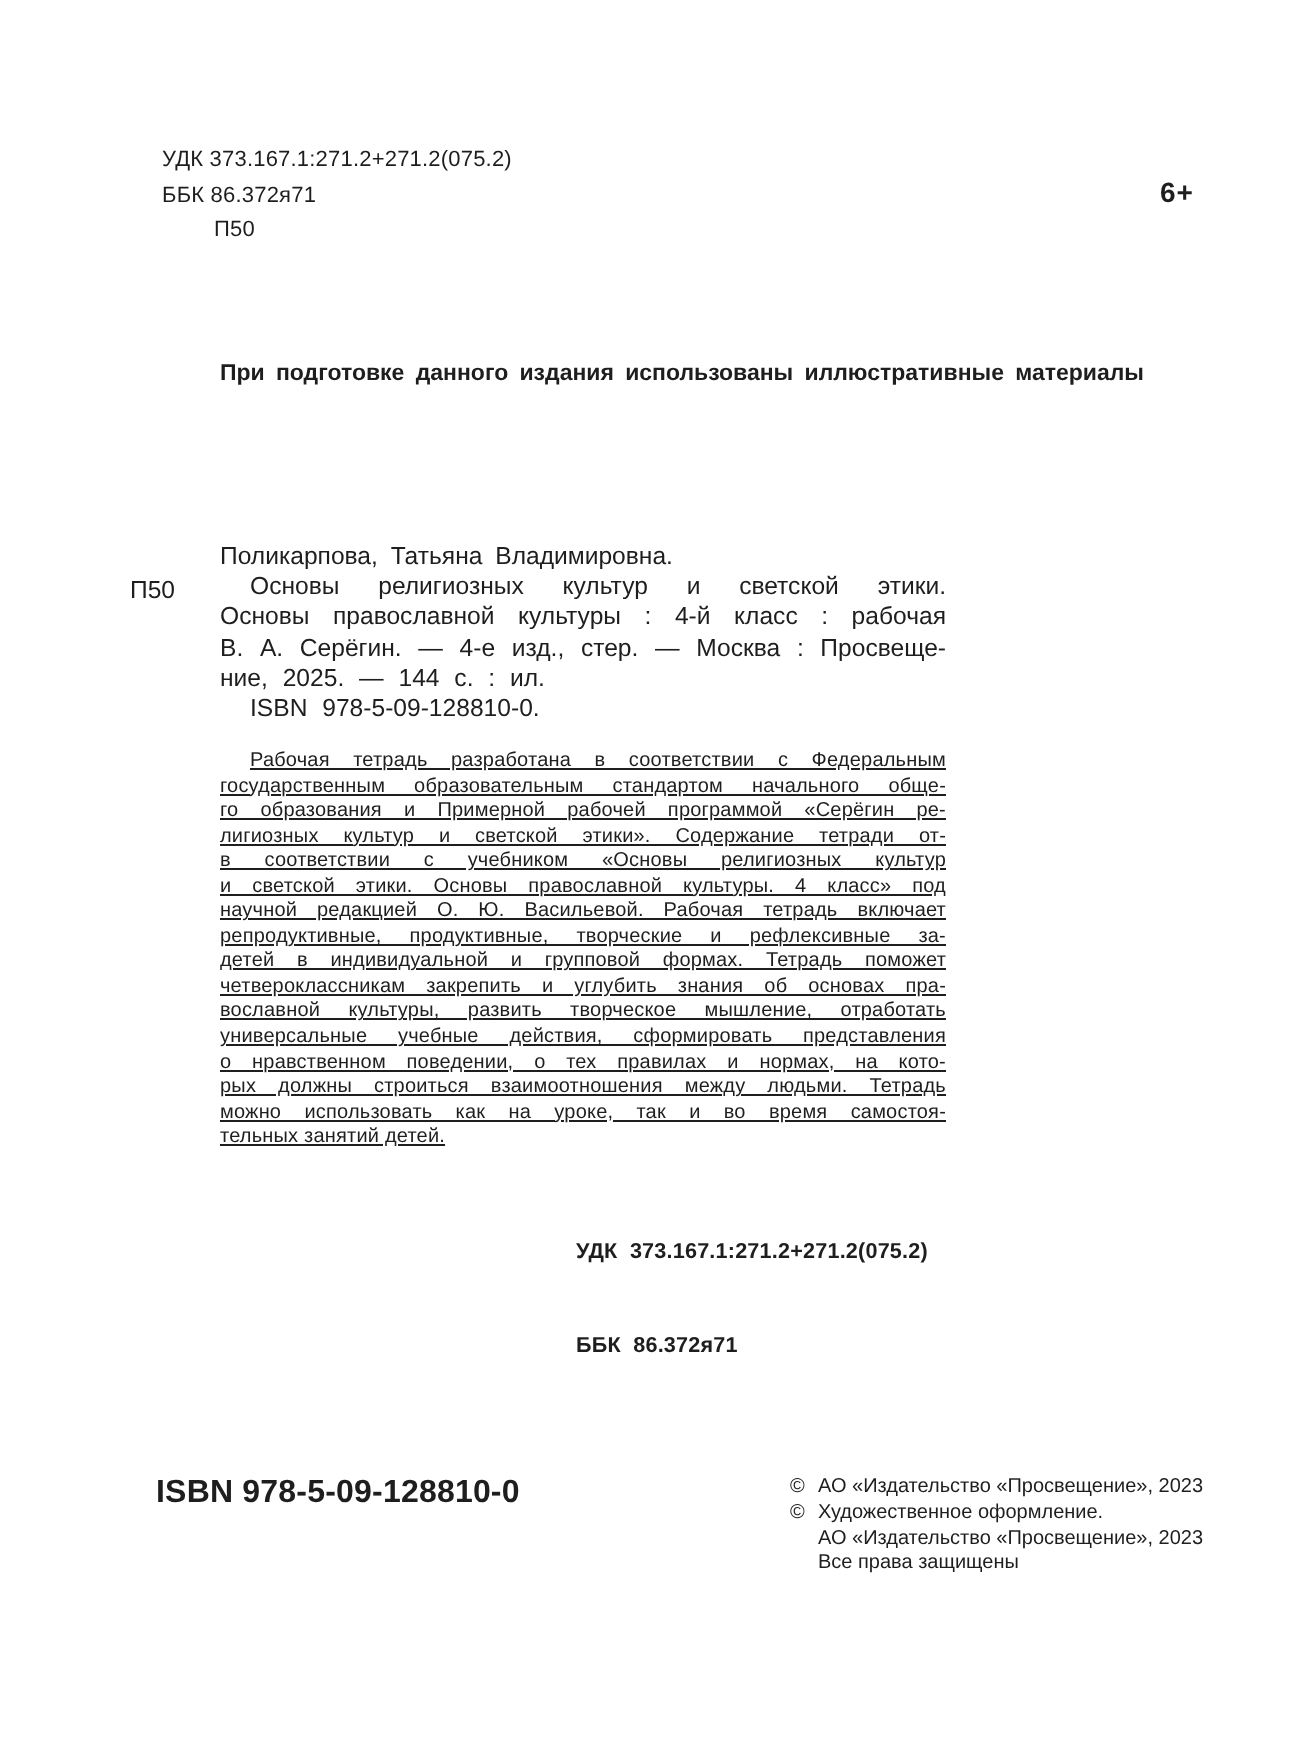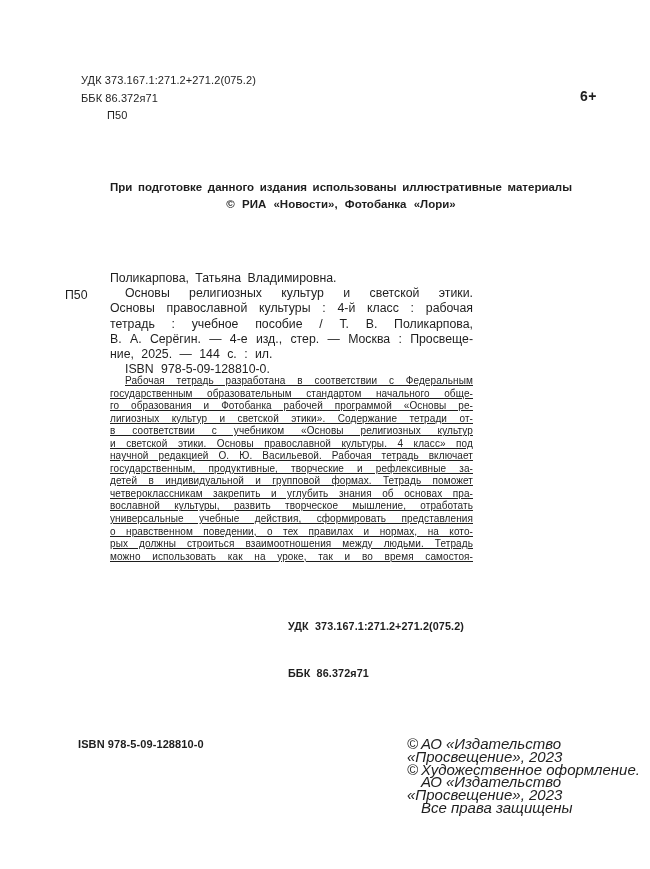--- a/index.html
+++ b/index.html
@@ -28,22 +28,22 @@
   .catalog { left: 110px; top: 271px; width: 363px; font-size: 12.3px; line-height: 15.2px; }
   .catalog .author { font-weight: normal; word-spacing: 3px; }
 
   
   .annotation { left: 110px; top: 375px; width: 363px; font-size: 10px; line-height: 12.55px; letter-spacing: 0.1px; text-decoration: underline; }
 
   
   .class-footer { left: 288px; top: 588px; font-size: 10.8px; font-weight: bold; line-height: 15.6px; white-space: pre; letter-spacing: 0.1px; }
 
   
-  .footer-isbn { left: 78px; top: 738px; font-size: 11px; font-weight: bold; letter-spacing: 0.1px; }
-  .copyright { left: 407px; top: 738px; font-size: 15px; line-height: 12.8px; font-style: italic; }
+  .footer-isbn { left: 78px; top: 738px; font-size: 16px; font-weight: bold; letter-spacing: 0.1px; }
+  .copyright { left: 395px; top: 738px; font-size: 10px; line-height: 12.8px; }
   .copyright .bullet { display: inline-block; width: 14px; }
 
   
   .just   { text-align: justify; text-align-last: justify; }
   .center { text-align: center; }
   .left   { text-align: left; }
   .indent { text-indent: 15px; }
   .wide   { word-spacing: 4px; }
 </style>
 </head>
@@ -52,52 +52,51 @@
 <div class="abs top-block">
   <div>УДК 373.167.1:271.2+271.2(075.2)</div>
   <div>ББК 86.372я71</div>
   <div class="sign">П50</div>
 </div>
 
 <div class="abs age-badge">6+</div>
 
 <div class="abs credits">
     <div class="just">При подготовке данного издания использованы иллюстративные материалы</div>
-    <div class="center wide">© РИА «Новости», Фотобанка «Лори»</div>
   </div>
 
 <div class="abs margin-sign">П50</div>
 <div class="abs catalog">
   <div class="author">Поликарпова, Татьяна Владимировна.</div>
   <div>
       <div class="just indent">Основы религиозных культур и светской этики.</div>
       <div class="just">Основы православной культуры : 4-й класс : рабочая</div>
-      <div class="just">тетрадь : учебное пособие / Т. В. Поликарпова,</div>
       <div class="just">В. А. Серёгин. — 4-е изд., стер. — Москва : Просвеще-</div>
       <div class="left wide">ние, 2025. — 144 с. : ил.</div>
       <div class="left indent wide">ISBN 978-5-09-128810-0.</div>
     </div>
 </div>
 
 <div class="abs annotation">
     <div class="just indent">Рабочая тетрадь разработана в соответствии с Федеральным</div>
     <div class="just">государственным образовательным стандартом начального обще-</div>
-    <div class="just">го образования и Фотобанка рабочей программой «Основы ре-</div>
+    <div class="just">го образования и Примерной рабочей программой «Серёгин ре-</div>
     <div class="just">лигиозных культур и светской этики». Содержание тетради от-</div>
     <div class="just">в соответствии с учебником «Основы религиозных культур</div>
     <div class="just">и светской этики. Основы православной культуры. 4 класс» под</div>
     <div class="just">научной редакцией О. Ю. Васильевой. Рабочая тетрадь включает</div>
-    <div class="just">государственным, продуктивные, творческие и рефлексивные за-</div>
+    <div class="just">репродуктивные, продуктивные, творческие и рефлексивные за-</div>
     <div class="just">детей в индивидуальной и групповой формах. Тетрадь поможет</div>
     <div class="just">четвероклассникам закрепить и углубить знания об основах пра-</div>
     <div class="just">вославной культуры, развить творческое мышление, отработать</div>
     <div class="just">универсальные учебные действия, сформировать представления</div>
     <div class="just">о нравственном поведении, о тех правилах и нормах, на кото-</div>
     <div class="just">рых должны строиться взаимоотношения между людьми. Тетрадь</div>
     <div class="just">можно использовать как на уроке, так и во время самостоя-</div>
+    <div class="left">тельных занятий детей.</div>
   </div>
 
 <div class="abs class-footer">
   <div>УДК  373.167.1:271.2+271.2(075.2)</div>
   <div>ББК  86.372я71</div>
 </div>
 
 <div class="abs footer-isbn">ISBN 978-5-09-128810-0</div>
 <div class="abs copyright">
     <div><span class="bullet">©</span><span>АО «Издательство «Просвещение», 2023</span></div>

